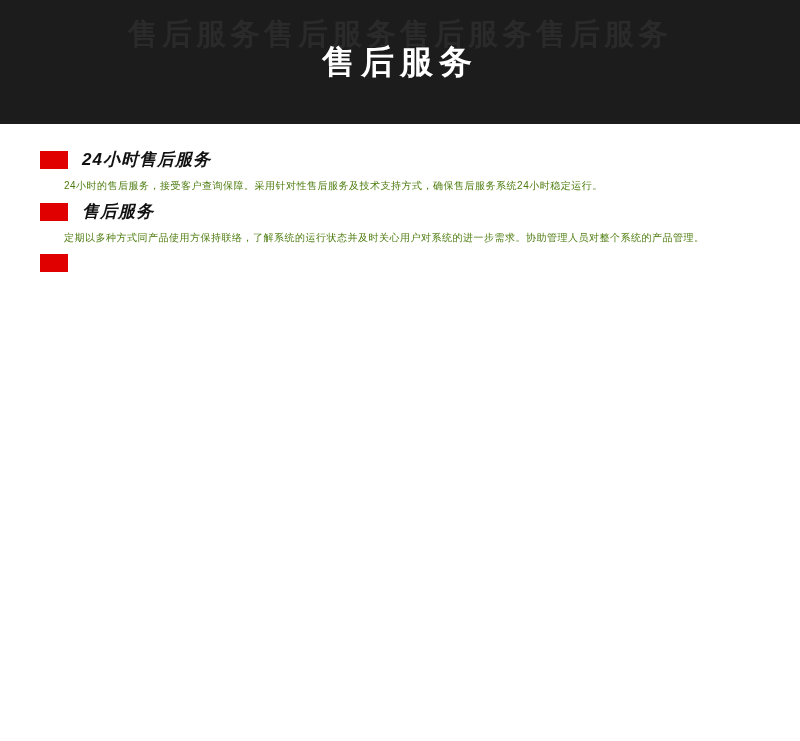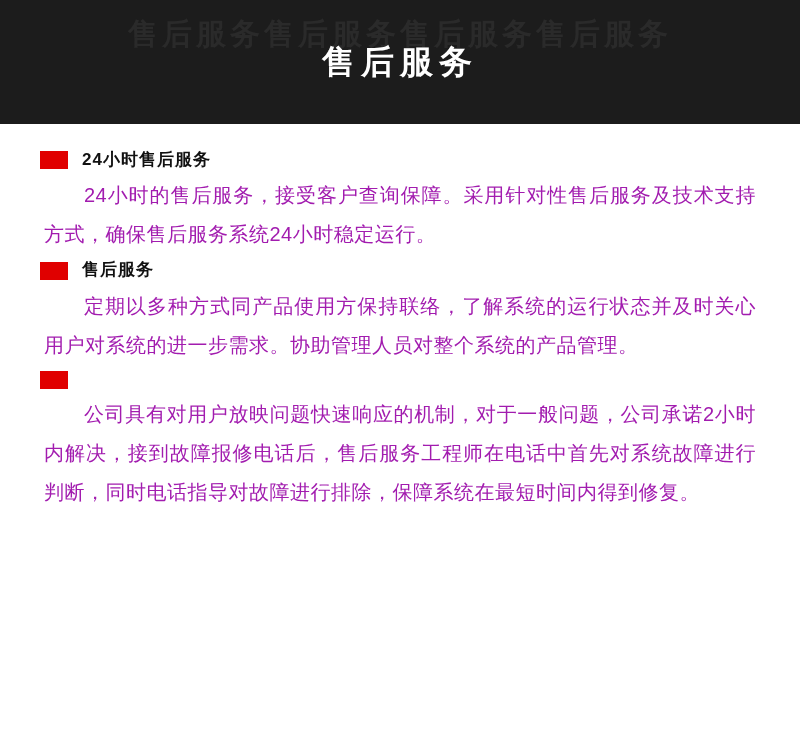--- a/index.html
+++ b/index.html
@@ -62,40 +62,41 @@
   }
 
   .section {
     margin-bottom: 6px;
   }
 
   .sec-head {
     display: flex;
     align-items: center;
     margin-bottom: 6px;
+    font-style: italic;
   }
   .bullet {
     width: 28px;
     height: 18px;
     background: #e00000;
     margin-right: 14px;
     flex: 0 0 auto;
   }
   .sec-title {
     font-size: 17px;
     font-weight: bold;
     color: #111111;
     letter-spacing: 1px;
     line-height: 1.2;
   }
 
   .para {
-    font-size: 20px;
+    font-size: 10px;
     line-height: 1.95;
-    color: #a21caf;
+    color: #4d7c0f;
     text-indent: 2em;
     margin: 0 0 2px 0;
     text-align: justify;
     letter-spacing: 0.5px;
     padding-left: 4px;
     padding-right: 4px;
   }
 </style>
 </head>
 <body>
@@ -122,20 +123,19 @@
         <span class="bullet"></span>
         <span class="sec-title">售后服务</span>
       </div>
       <p class="para">定期以多种方式同产品使用方保持联络，了解系统的运行状态并及时关心用户对系统的进一步需求。协助管理人员对整个系统的产品管理。</p>
     </div>
 
     <div class="section">
       <div class="sec-head">
         <span class="bullet"></span>
       </div>
-      <p class="para">公司具有对用户放映问题快速响应的机制，对于一般问题，公司承诺2小时内解决，接到故障报修电话后，售后服务工程师在电话中首先对系统故障进行判断，同时电话指导对故障进行排除，保障系统在最短时间内得到修复。</p>
     </div>
 
     <div class="section">
     </div>
 
   </div>
 </div>
 
 </body></html>

